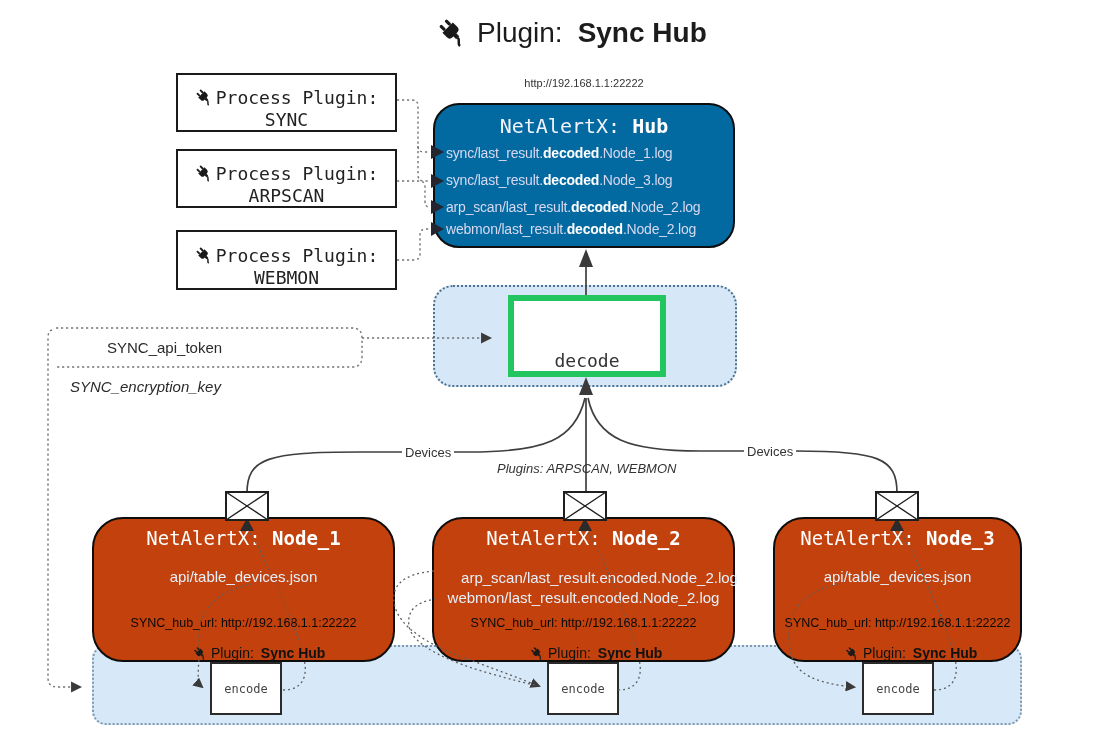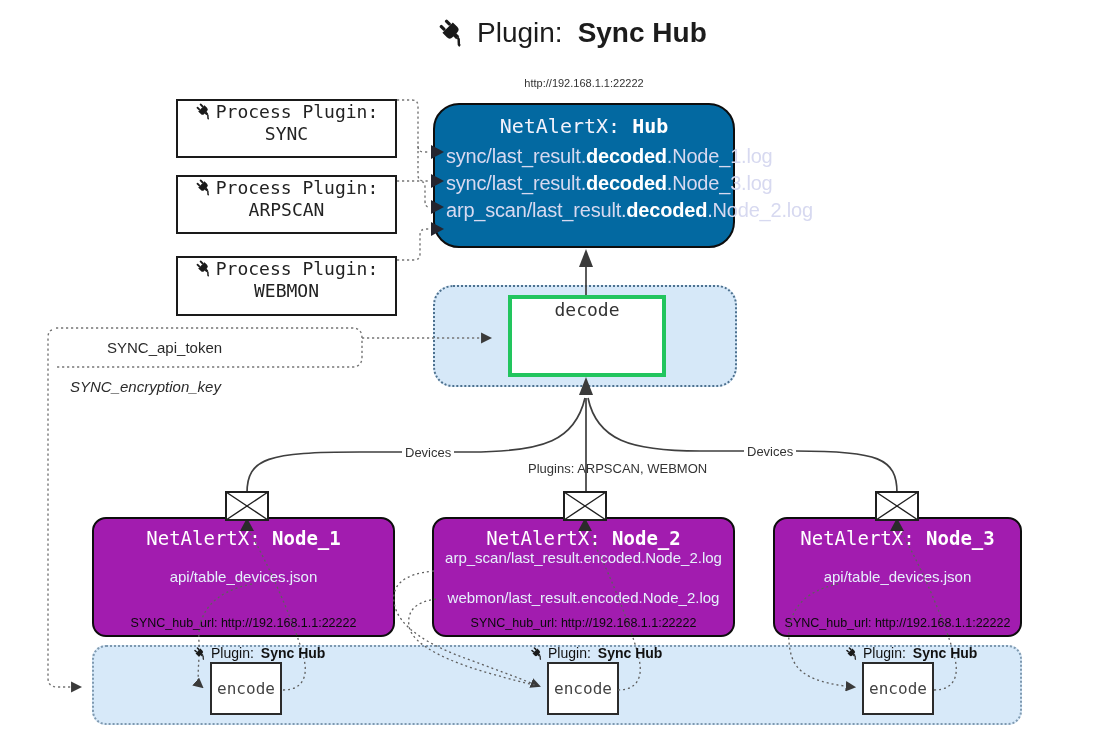--- a/index.html
+++ b/index.html
@@ -7,60 +7,60 @@
           font-family:"Liberation Sans", sans-serif;}
   .abs{position:absolute;}
   .mono{font-family:"DejaVu Sans Mono","Liberation Mono",monospace;}
 
   
   .title{display:flex;align-items:center;gap:8px;font-size:28px;color:#1c1c1c;z-index:6;}
   .title .t-name{font-weight:bold;margin-left:7px;}
 
   
   .pbox{width:221px;height:59px;background:#fff;border:2px solid #1a1a1a;box-sizing:border-box;
-        display:flex;flex-direction:column;align-items:center;justify-content:flex-start;z-index:2;margin-top:26px;}
+        display:flex;flex-direction:column;align-items:center;justify-content:flex-end;z-index:2;}
   .pbox .l1{display:flex;align-items:center;gap:2px;font-size:18px;color:#222;}
   .pbox .l2{font-size:18px;color:#222;margin-top:1px;}
 
   
   .hub{width:302px;height:145px;background:#0369a1;border:2px solid #0d0d0d;border-radius:26px;
        box-sizing:border-box;z-index:2;}
   .hub-title{position:absolute;left:0;top:9px;width:100%;text-align:center;font-size:20px;color:#f2f2fc;}
   .hub-title b{color:#ffffff;}
-  .hub-log{position:absolute;left:11px;font-size:20px;color:#d7d9f0;white-space:nowrap;letter-spacing:-0.2px;}
+  .hub-log{position:absolute;left:11px;font-size:14px;color:#d7d9f0;white-space:nowrap;letter-spacing:-0.2px;}
   .hub-log b{color:#ffffff;}
   .hub-url{width:302px;text-align:center;font-size:11px;color:#333;z-index:2;}
 
   
   .panel{width:304px;height:102px;background:#d6e8f8;border:2px dotted #4d718f;border-radius:20px;
          box-sizing:border-box;z-index:2;}
-  .decode-box{width:158px;height:82px;background:#fff;border:4px solid #22c55e;box-sizing:border-box;
-              display:flex;align-items:flex-start;justify-content:center;font-size:18px;color:#333;z-index:3;}
+  .decode-box{width:158px;height:82px;background:#fff;border:6px solid #22c55e;box-sizing:border-box;
+              display:flex;align-items:flex-end;justify-content:center;font-size:18px;color:#333;z-index:3;}
 
   
   .cfg{font-size:15px;color:#2a2a2a;background:#fff;padding:0 4px;z-index:6;margin-top:19px;}
 
   
   .edge{font-size:13px;color:#333;z-index:6;}
   .edge.bgw{background:#fff;padding:0 3px;}
 
   
-  .node{height:120px;background:#a21caf;border:2px solid #0d0d0d;border-radius:14px;
+  .node{height:145px;background:#c2410c;border:2px solid #0d0d0d;border-radius:31px;
         box-sizing:border-box;z-index:2;}
   .node-title{position:absolute;left:0;top:8px;width:100%;text-align:center;font-size:19px;color:#fff;}
   .node-file{position:absolute;left:0;width:100%;text-align:center;font-size:15px;color:#e6f1fc;white-space:nowrap;}
   .node-url{position:absolute;left:0;top:97px;width:100%;text-align:center;font-size:12.5px;color:#0a0a0a;}
 
   
   .band{width:930px;height:80px;background:#d7e9f9;border:2px dotted #7e99b0;border-radius:14px;
         box-sizing:border-box;z-index:1;}
   .enc-label{display:flex;align-items:center;gap:3px;font-size:14px;color:#111;z-index:6;}
   .enc-label b{margin-left:4px;}
   .enc-box{width:72px;height:53px;background:#fff;border:2px solid #2b2b2b;box-sizing:border-box;
-           display:flex;align-items:center;justify-content:center;font-size:16px;color:#444;z-index:2;}
+           display:flex;align-items:center;justify-content:center;font-size:12px;color:#444;z-index:2;}
 
   svg.overlay{position:absolute;left:0;top:0;z-index:5;pointer-events:none;}
   .plug{flex:0 0 auto;}
 </style>
 </head>
 <body>
 
 <div id="canvas">
 
   <div class="abs title" style="left:437px;top:17px;">
@@ -122,42 +122,43 @@
       </div>
     <div class="l2 mono">WEBMON</div>
   </div>
 
   <div class="abs hub-url" style="left:433px;top:77px;">http://192.168.1.1:22222</div>
   <div class="abs hub" style="left:433px;top:103px;">
     <div class="hub-title mono"><span>NetAlertX:</span> <b>Hub</b></div>
     <div class="hub-log" style="top:40px;"><span>sync/last_result.</span><b>decoded</b><span>.Node_1.log</span></div>
     <div class="hub-log" style="top:67px;"><span>sync/last_result.</span><b>decoded</b><span>.Node_3.log</span></div>
     <div class="hub-log" style="top:94px;"><span>arp_scan/last_result.</span><b>decoded</b><span>.Node_2.log</span></div>
+    <div class="hub-log" style="top:116px;"><span>webmon/last_result.</span><b>decoded</b><span>.Node_2.log</span></div>
   </div>
 
   <div class="abs panel" style="left:433px;top:285px;"></div>
   <div class="abs decode-box mono" style="left:508px;top:295px;">
     <span>decode</span>
   </div>
 
   <div class="abs cfg" style="left:103px;top:320px;">SYNC_api_token</div>
   <div class="abs cfg" style="left:66px;top:359px;font-style:italic;">SYNC_encryption_key</div>
 
   <div class="abs edge bgw" style="left:402px;top:445px;">Devices</div>
-  <div class="abs edge" style="left:528px;top:461px;">Plugins: ARPSCAN, WEBMON</div>
+  <div class="abs edge" style="left:497px;top:461px;font-style:italic;">Plugins: ARPSCAN, WEBMON</div>
   <div class="abs edge bgw" style="left:744px;top:444px;">Devices</div>
 
   <div class="abs node" style="left:92px;top:517px;width:303px;">
     <div class="node-title mono"><span>NetAlertX:</span> <b>Node_1</b></div>
     <div class="node-file" style="top:49px;">api/table_devices.json</div>
     <div class="node-url">SYNC_hub_url: http://192.168.1.1:22222</div>
   </div>
   <div class="abs node" style="left:432px;top:517px;width:303px;">
     <div class="node-title mono"><span>NetAlertX:</span> <b>Node_2</b></div>
-    <div class="node-file" style="top:30px;">arp_scan/last_result.encoded.Node_2.log</div>
+    <div class="node-file" style="top:50px;padding-left:16px;">arp_scan/last_result.encoded.Node_2.log</div>
     <div class="node-file" style="top:70px;">webmon/last_result.encoded.Node_2.log</div>
     <div class="node-url">SYNC_hub_url: http://192.168.1.1:22222</div>
   </div>
   <div class="abs node" style="left:773px;top:517px;width:249px;">
     <div class="node-title mono"><span>NetAlertX:</span> <b>Node_3</b></div>
     <div class="node-file" style="top:49px;">api/table_devices.json</div>
     <div class="node-url">SYNC_hub_url: http://192.168.1.1:22222</div>
   </div>
 
   <div class="abs band" style="left:92px;top:645px;"></div>

